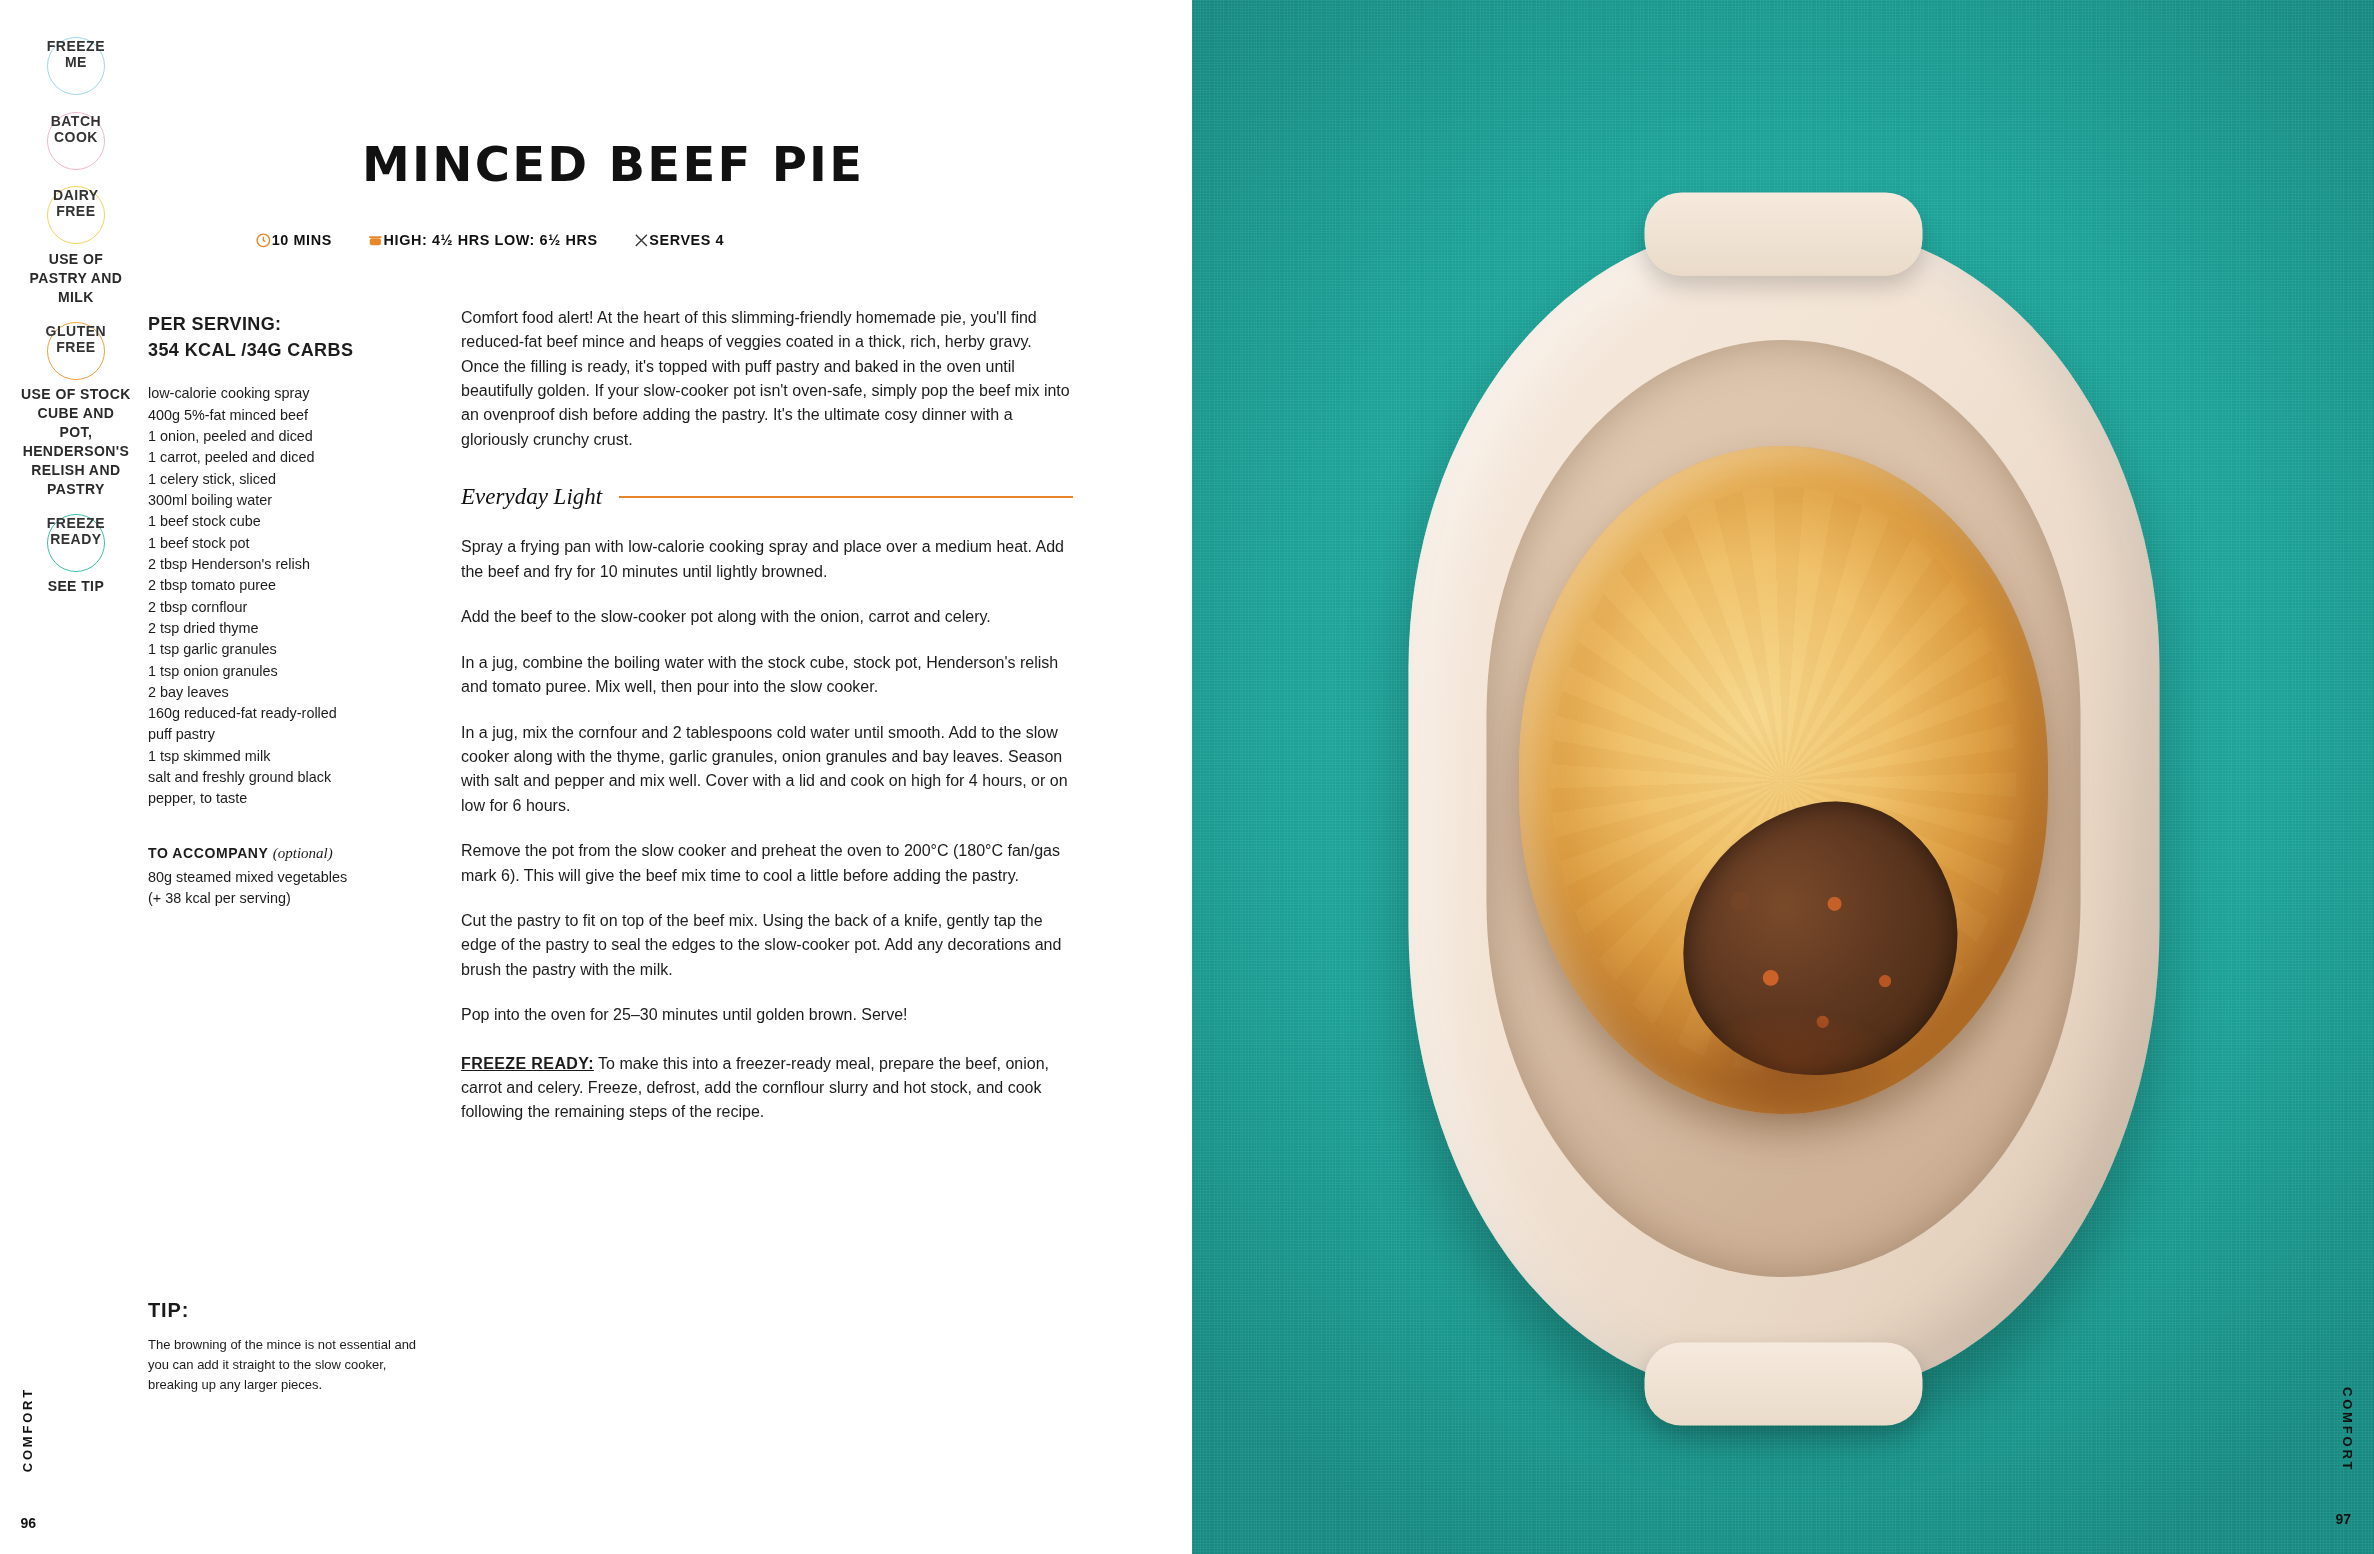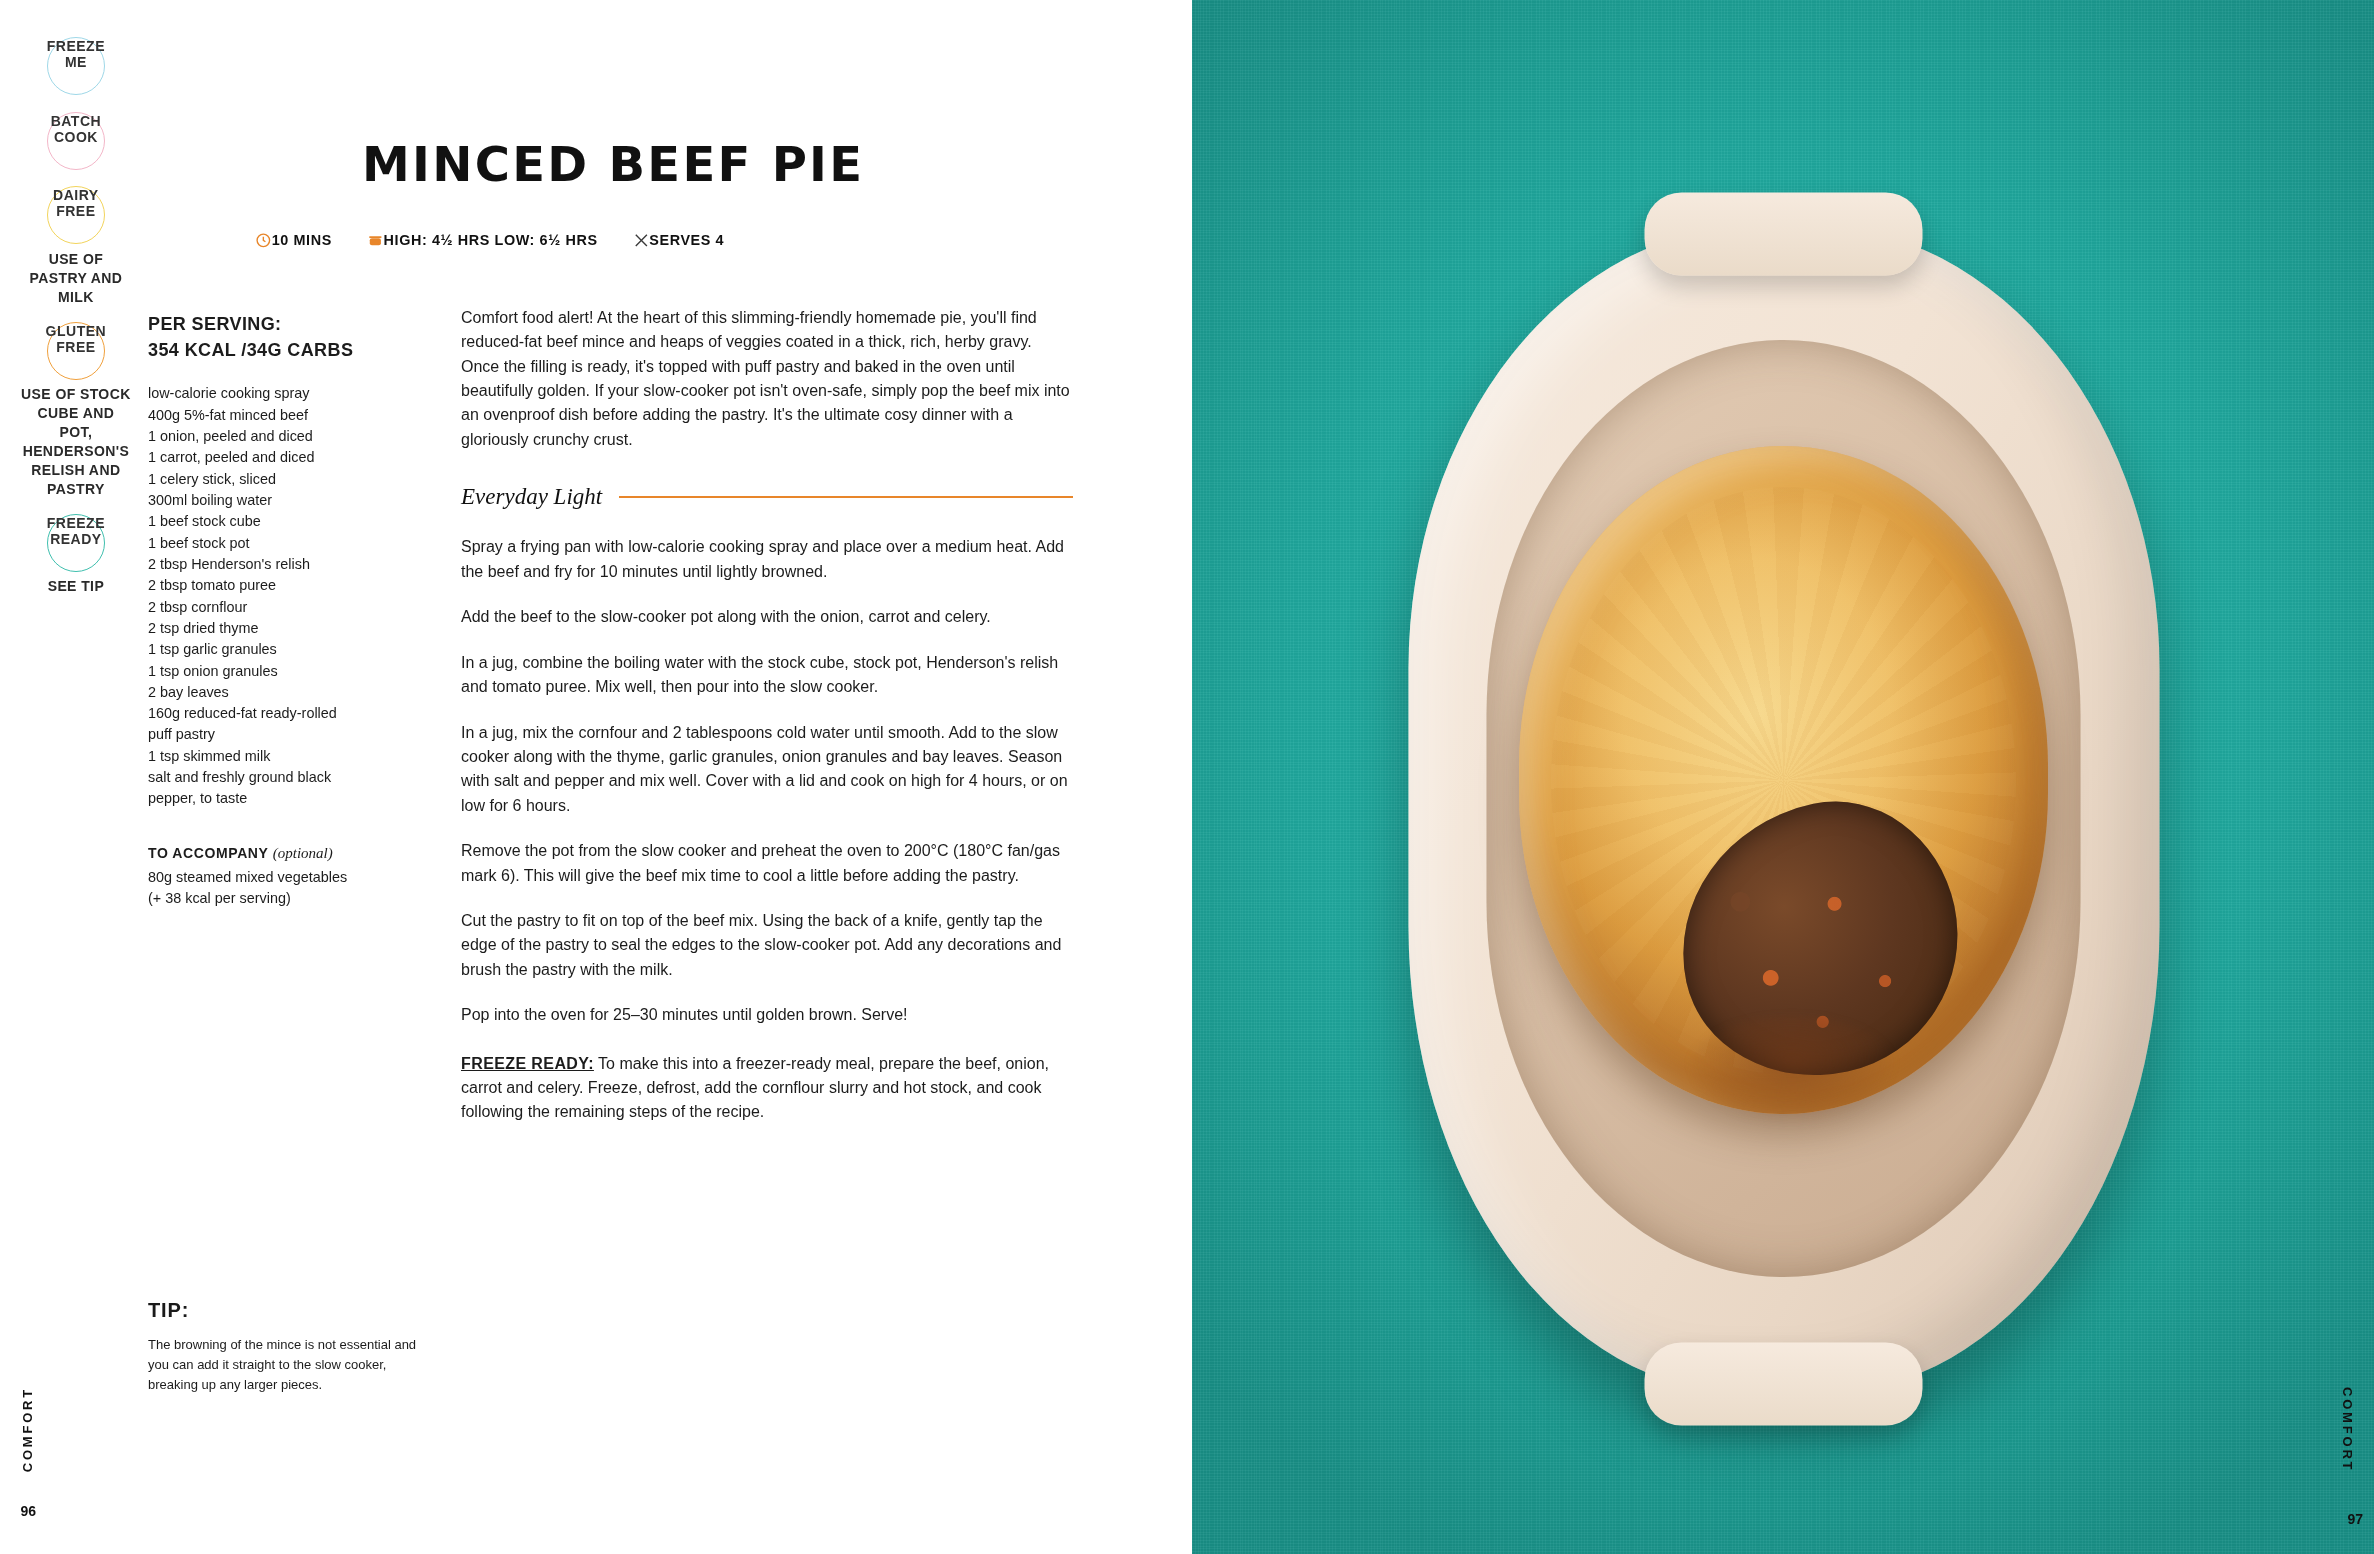--- a/index.html
+++ b/index.html
@@ -193,22 +193,22 @@
     letter-spacing: 0.4px;
   }
 
   
   .page-num {
     position: absolute;
     font-size: 14px;
     font-weight: bold;
     color: #111;
   }
-  .page-num.left { left: 20.4px; bottom: 36px; }
-  .page-num.right { right: 12px; bottom: 28px; }
+  .page-num.left { left: 20.4px; bottom: 24px; }
+  .page-num.right { right: 24px; bottom: 28px; }
   .side-tab {
     position: absolute;
     font-size: 13px;
     font-weight: bold;
     letter-spacing: 2.8px;
     color: #111;
     writing-mode: vertical-rl;
   }
   .side-tab.left {
     left: 20.4px;

